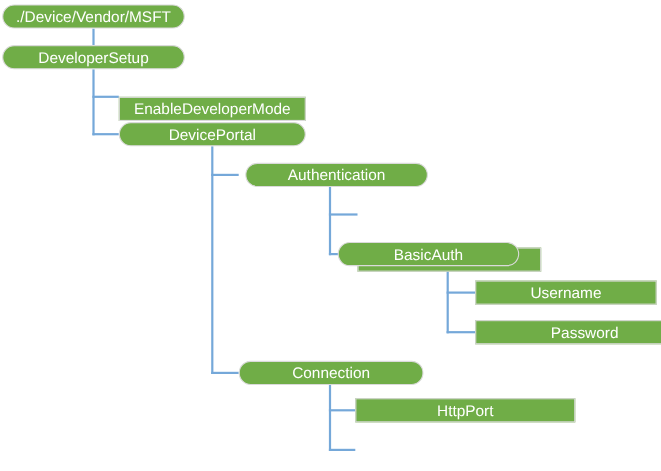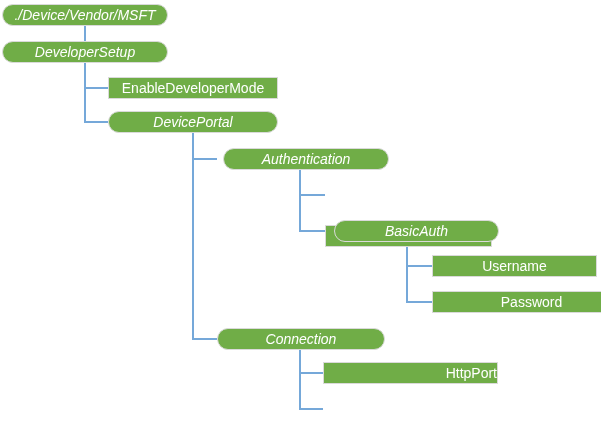--- a/index.html
+++ b/index.html
@@ -16,21 +16,21 @@
     height: 22px;
     box-sizing: border-box;
     background: #70AD47;
     border: 1px solid #dadada;
     color: #ffffff;
     font-size: 14px;
     line-height: 20px;
     text-align: center;
     white-space: nowrap;
   }
-  .pill { border-radius: 11px; font-style: italic; }
+  .pill { border-radius: 11px; }
   .rect { border-radius: 0; }
   .line {
     position: absolute;
     background: #75A8D9;
   }
   .line.v { width: 2px; }
   .line.h { height: 2px; }
 </style>
 </head>
 <body>
@@ -53,23 +53,23 @@
   <div class="line v" style="left:406px; top:242px; height:61px;"></div>
   <div class="line h" style="left:406px; top:265px; width:26px;"></div>
   <div class="line h" style="left:406px; top:301px; width:26px;"></div>
 
   <div class="line v" style="left:299px; top:350px; height:60px;"></div>
   <div class="line h" style="left:299px; top:372px; width:24px;"></div>
   <div class="line h" style="left:299px; top:408px; width:24px;"></div>
 
   <div class="node pill" style="left:2px;   top:4px;   width:166px;">./Device/Vendor/MSFT</div>
   <div class="node pill" style="left:2px;   top:41px;  width:166px;">DeveloperSetup</div>
-  <div class="node rect" style="left:108px; top:77px;  width:170px;">EnableDeveloperMode</div>
+  <div class="node rect" style="left:108px; top:88px;  width:170px;">EnableDeveloperMode</div>
   <div class="node pill" style="left:108px; top:111px; width:170px;">DevicePortal</div>
   <div class="node pill" style="left:223px; top:148px; width:166px;">Authentication</div>
   <div class="node rect" style="left:325px; top:184px; width:167px;margin-top:41px;">Mode</div>
-  <div class="node pill" style="left:334px; top:220px; width:165px;">BasicAuth</div>
+  <div class="node pill" style="left:307px; top:220px; width:165px;">BasicAuth</div>
   <div class="node rect" style="left:432px; top:255px; width:165px;">Username</div>
   <div class="node rect" style="left:432px; top:291px; width:199px;">Password</div>
   <div class="node pill" style="left:217px; top:328px; width:168px;">Connection</div>
-  <div class="node rect" style="left:323px; top:362px; width:175px;text-align:right;">HttpPort</div>
+  <div class="node rect" style="left:323px; top:362px; width:200px;">HttpPort</div>
 
 </div>
 
 </body></html>

